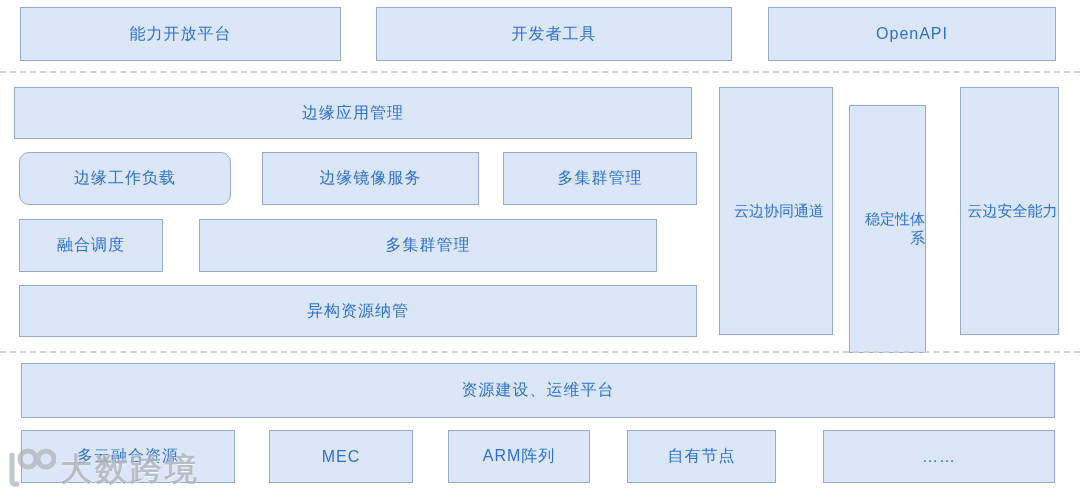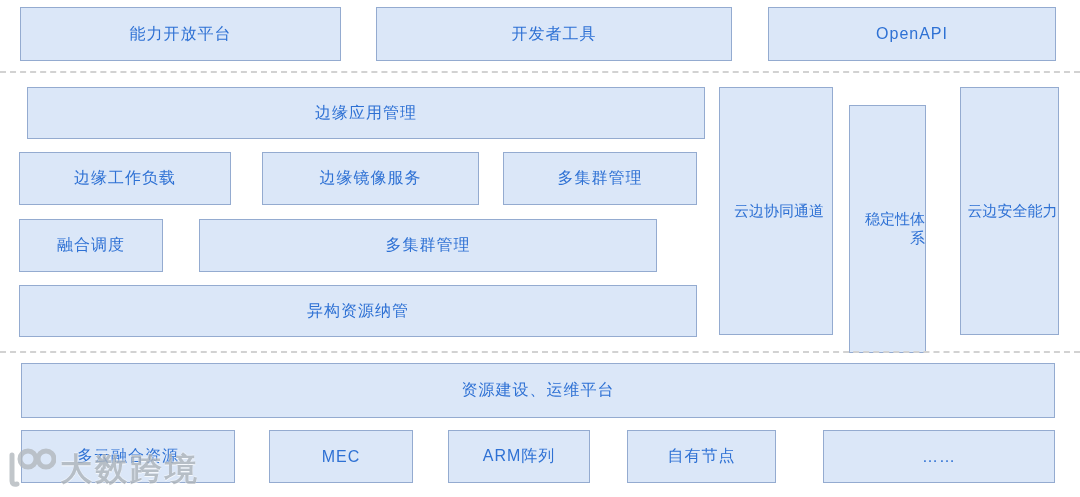--- a/index.html
+++ b/index.html
@@ -35,22 +35,22 @@
     width:1080px;
     height:0;
     border-top:2px dashed var(--divider);
   }
   
   .b-cap   {left:20px;  top:7px;  width:321px; height:54px;}
   .b-dev   {left:376px; top:7px;  width:356px; height:54px;}
   .b-api   {left:768px; top:7px;  width:288px; height:54px;}
   .div-top {top:71px;}
   
-  .b-eam   {left:27px;  top:87px;  width:678px; height:52px;}
-  .b-ewl   {left:19px;  top:152px; width:212px; height:53px;}
+  .b-eam   {left:14px;  top:87px;  width:678px; height:52px;}
+  .b-ewl   {left:19px;  top:152px; width:212px; height:53px;border-radius:10px;}
   .b-eis   {left:262px; top:152px; width:217px; height:53px;}
   .b-esm   {left:503px; top:152px; width:194px; height:53px;}
   .b-fs    {left:19px;  top:219px; width:144px; height:53px;}
   .b-mcm   {left:199px; top:219px; width:458px; height:53px;}
   .b-hrm   {left:19px;  top:285px; width:678px; height:52px;}
   
   .p1      {left:719px; top:87px;  width:114px; height:248px;}
   .p2      {left:849px; top:105px;  width:77px;  height:248px;text-align:right;}
   .p3      {left:960px; top:87px;  width:99px;  height:248px;}
   .pillar  {font-size:15px; letter-spacing:0;padding-left:6px;}

